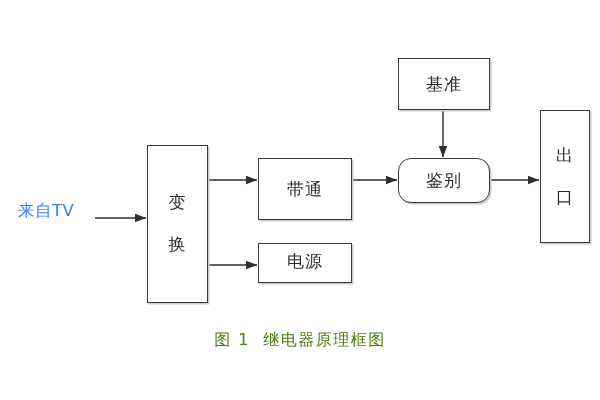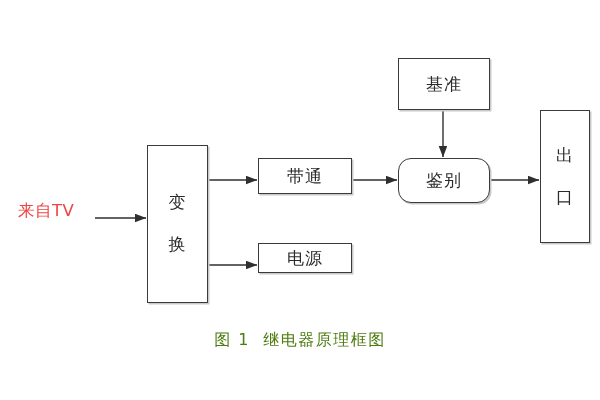--- a/index.html
+++ b/index.html
@@ -38,21 +38,21 @@
     letter-spacing: 1px;
     line-height: 1.1;
     text-align: right;
     white-space: pre;
   }
   .blk-vert .blk-label {
     line-height: 2.45;
   }
   .side-label {
     position: absolute;
-    color: #ef4444;
+    color: #3b82f6;
     font-size: 16.5px;
     letter-spacing: 0.5px;
     white-space: pre;
   }
   .caption {
     position: absolute;
     width: 600px;
     text-align: center;
     font-size: 16px;
     color: #4d7c0f;
@@ -85,25 +85,25 @@
     <line x1="490" y1="180" x2="539" y2="180" stroke="#2f2f2f" stroke-width="1.4" marker-end="url(#ah)"></line>
   </svg>
 
   <div class="side-label" style="left:18px; top:200px;">来自TV</div>
 
   <div class="blk blk-vert" style="left:147px; top:145px; width:61px; height:158px;">
     <span class="blk-label">变
 换</span>
   </div>
 
-  <div class="blk" style="left:258px; top:158px; width:94px; height:36px;">
+  <div class="blk" style="left:258px; top:158px; width:94px; height:62px;">
     <span class="blk-label">带通</span>
   </div>
 
-  <div class="blk" style="left:258px; top:243px; width:94px; height:30px;">
+  <div class="blk" style="left:258px; top:243px; width:94px; height:40px;font-family:Liberation Mono, monospace;">
     <span class="blk-label">电源</span>
   </div>
 
   <div class="blk" style="left:398px; top:58px; width:92px; height:52px;">
     <span class="blk-label">基准</span>
   </div>
 
   <div class="blk" style="left:398px; top:158px; width:92px; height:45px;border-radius:13px;">
     <span class="blk-label">鉴别</span>
   </div>

